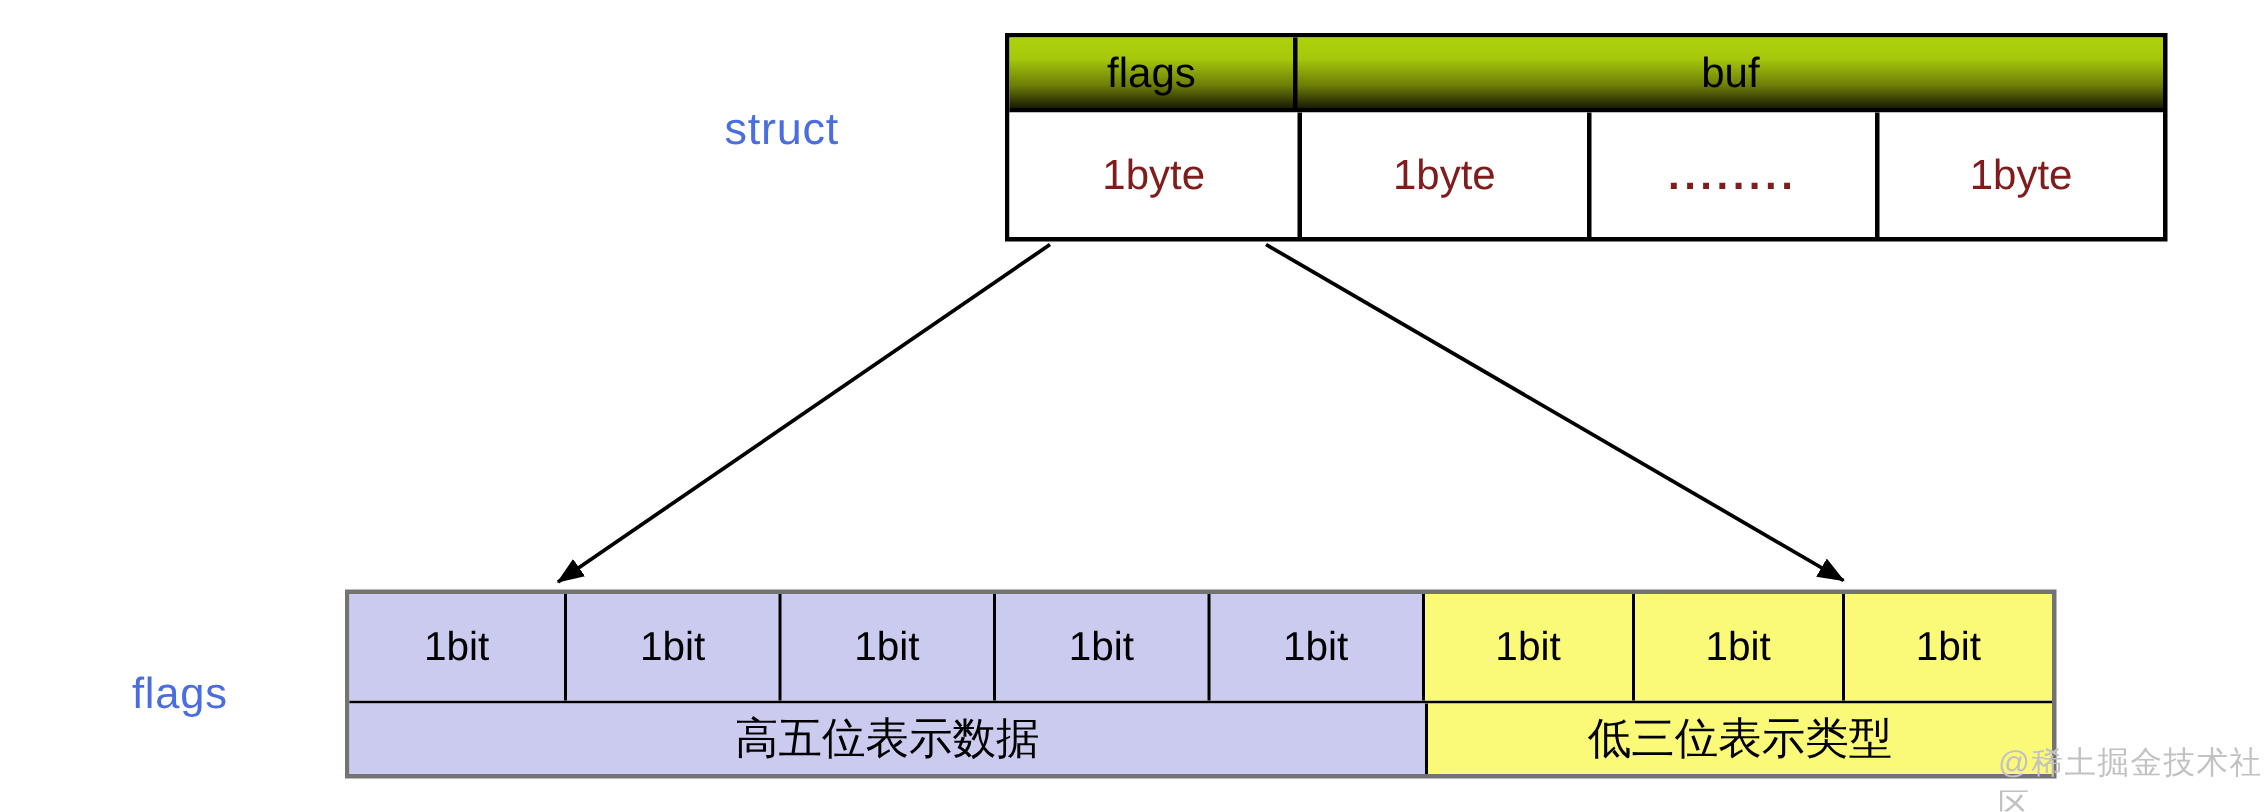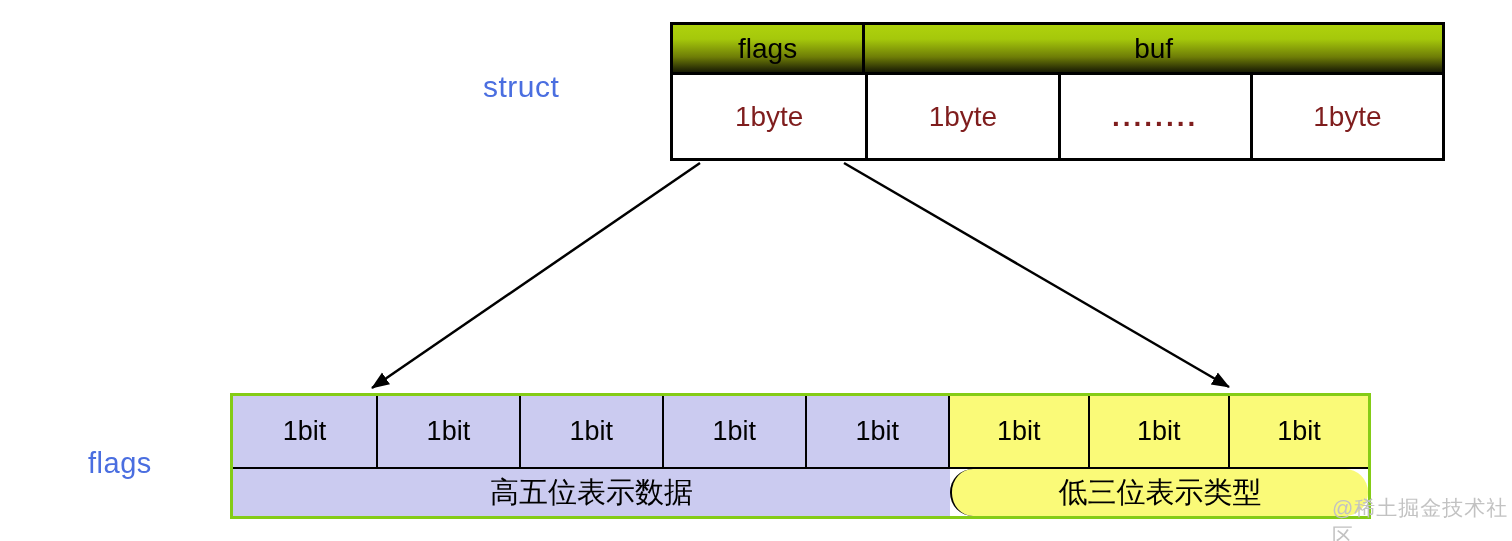--- a/index.html
+++ b/index.html
@@ -74,21 +74,21 @@
   }
   .struct-body .bcell + .bcell { border-left: 3px solid #000; }
   .bcell.dots { letter-spacing: 3px; font-weight: bold; }
 
   
   .flags-table {
     position: absolute;
     left: 230px; top: 393px;
     width: 1141px; height: 126px;
     box-sizing: border-box;
-    border: 3px solid #84cc16;
+    border: 3px solid #737373;
     display: flex;
     flex-direction: column;
   }
   .bits-row {
     display: flex;
     height: 73px;
     box-sizing: border-box;
     border-bottom: 2px solid #000;
   }
   .bit-cell {
@@ -108,21 +108,21 @@
   }
   .group-cell {
     box-sizing: border-box;
     display: flex;
     align-items: center;
     justify-content: center;
     font-size: 29px;
     color: #000000;
   }
   .group-high { width: 717px; background: #cbcbf0; }
-  .group-low  { width: 418px; background: #fafa78; border-left: 2px solid #000; border-radius: 23px; }
+  .group-low  { width: 418px; background: #fafa78; border-left: 2px solid #000; }
 
   .watermark {
     position: absolute;
     left: 1332px; top: 494px;
     font-size: 21px;
     color: #c2c2c2;
     letter-spacing: 1px;
     z-index: 5;
   }
 </style>

